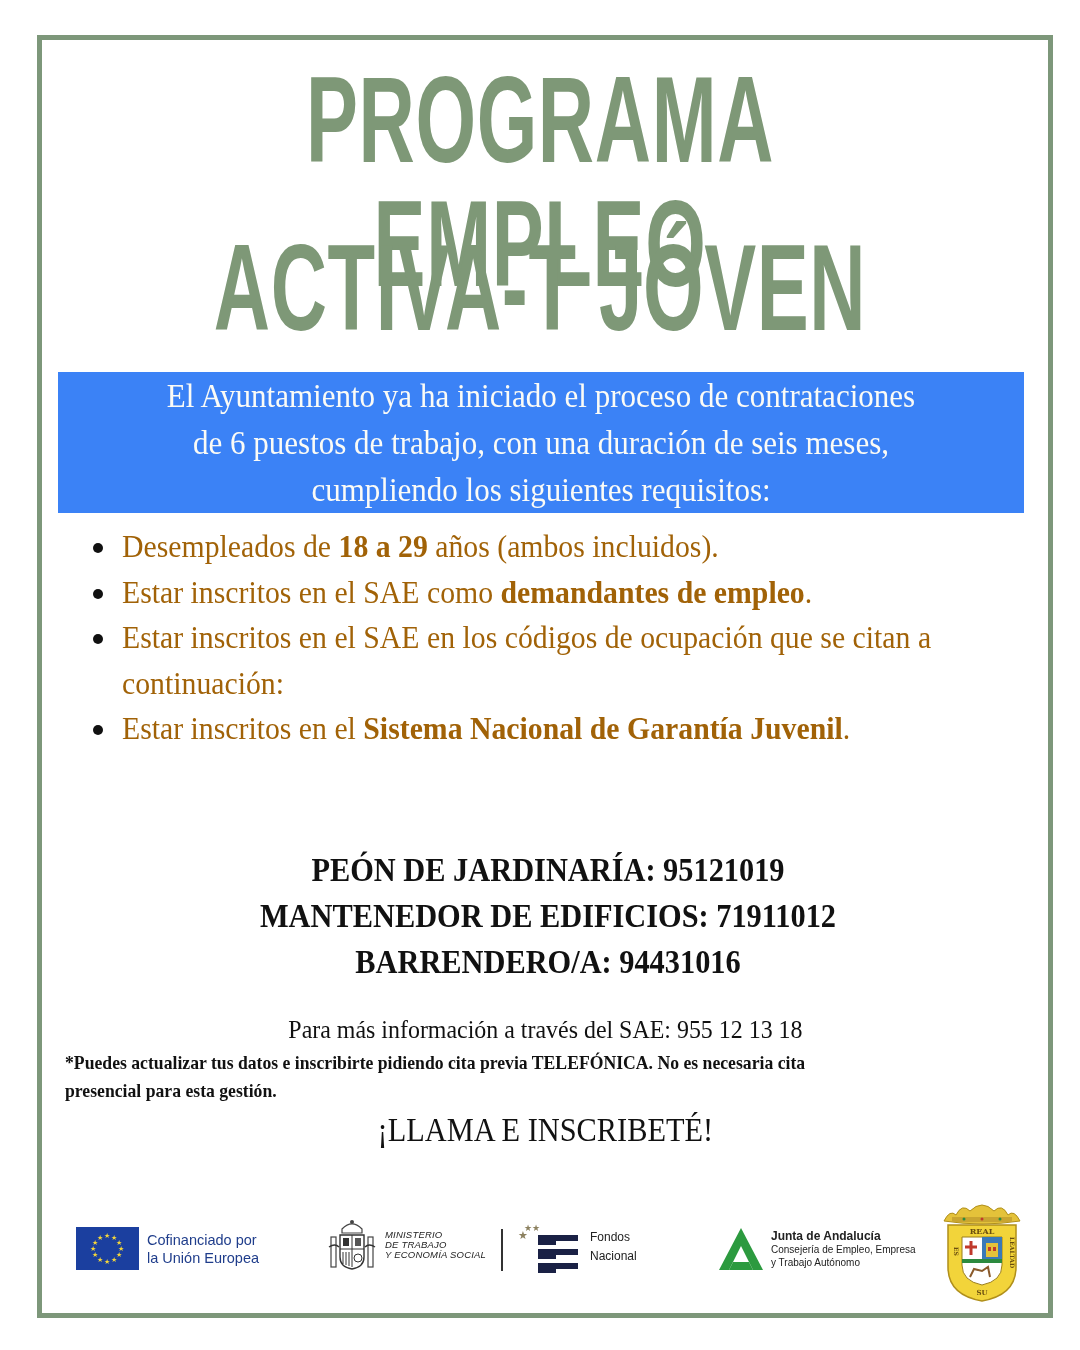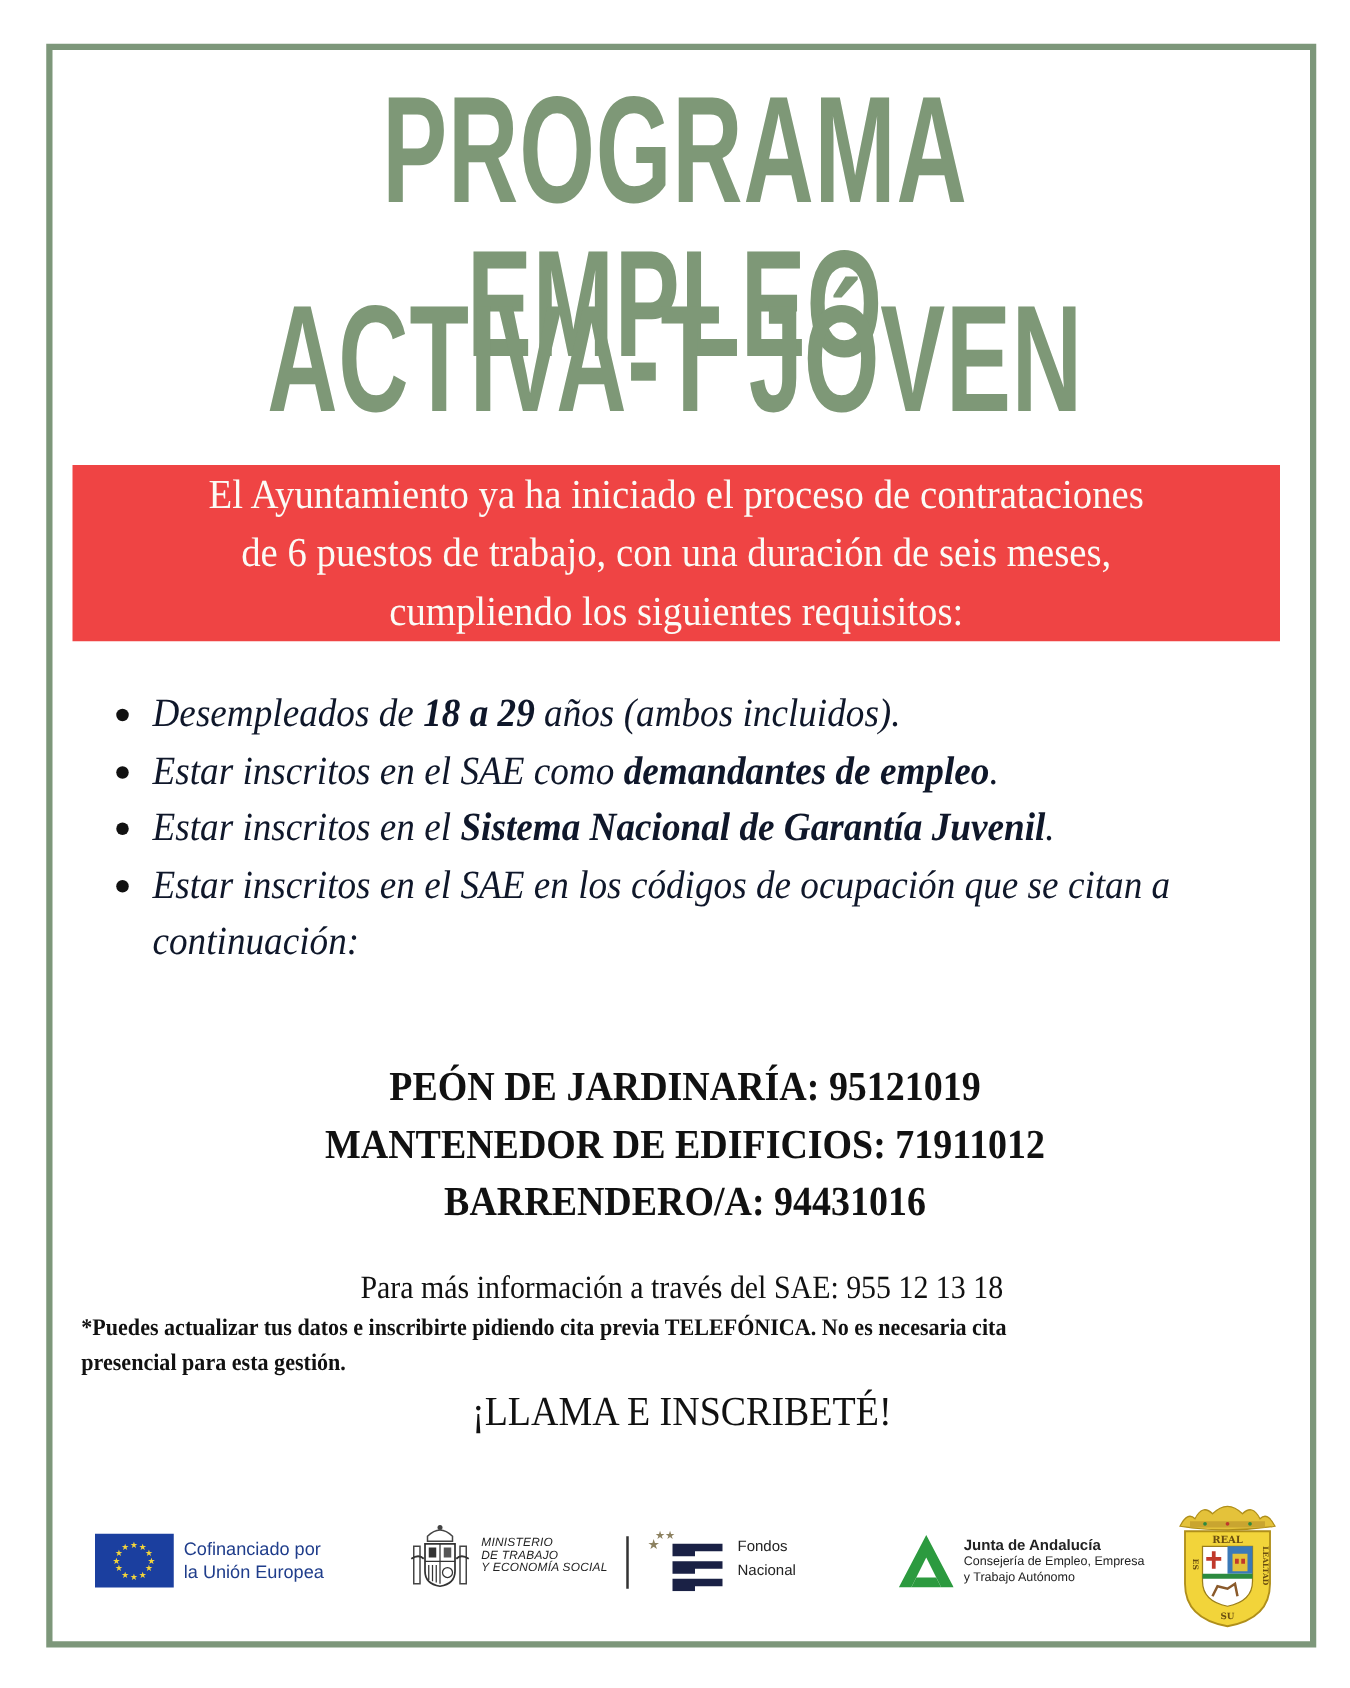--- a/index.html
+++ b/index.html
@@ -16,29 +16,29 @@
     font-family: "Liberation Sans", "DejaVu Sans", sans-serif;
     font-weight: 700; color: #7e9877;
     letter-spacing: 1px;
     transform-origin: center center;
   }
   .title.l1 { top: 62px; font-size: 118px; line-height: 120px; transform: scaleX(0.66) scaleY(1.03); }
   .title.l2 { top: 228px; font-size: 118px; line-height: 120px; transform: scaleX(0.66) scaleY(1.03); }
 
   .intro-box {
     position: absolute; left: 58px; top: 372px; width: 966px; height: 141px;
-    background: #ef4444; color: #fbfbf6;
+    background: #3b82f6; color: #fbfbf6;
     text-align: center; font-size: 33px; line-height: 47px;
     padding-top: 1px;
   }
   .intro-box span { display: block; transform: scaleX(0.94); }
 
   .reqs {
-    position: absolute; left: 90px; top: 548px; width: 940px;
-    list-style: none; font-size: 32px; line-height: 45.5px; color: #0f172a; font-style: italic;
+    position: absolute; left: 90px; top: 524px; width: 940px;
+    list-style: none; font-size: 32px; line-height: 45.5px; color: #a16207;
   }
   .reqs li { position: relative; padding-left: 32px; margin-bottom: 0; }
   .reqs li .bullet {
     position: absolute; left: 3px; top: 19px; width: 10px; height: 10px;
     border-radius: 50%; background: #111;
   }
   .reqs li .txt { display: inline-block; transform-origin: left center; transform: scaleX(0.93); white-space: normal; width: 107%; }
   .reqs b { font-weight: 700; }
 
   .codes {
@@ -107,25 +107,25 @@
   <li>
     <span class="bullet"></span>
     <span class="txt"><span>Desempleados de </span><b>18 a 29</b><span> años (ambos incluidos).</span></span>
   </li>
   <li>
     <span class="bullet"></span>
     <span class="txt"><span>Estar inscritos en el SAE como </span><b>demandantes de empleo</b><span>.</span></span>
   </li>
   <li>
     <span class="bullet"></span>
+    <span class="txt"><span>Estar inscritos en el SAE en los códigos de ocupación que se citan a continuación:</span></span>
+  </li>
+  <li>
+    <span class="bullet"></span>
     <span class="txt" style="width:92%"><span>Estar inscritos en el </span><b>Sistema Nacional de Garantía Juvenil</b><span>.</span></span>
-  </li>
-  <li>
-    <span class="bullet"></span>
-    <span class="txt"><span>Estar inscritos en el SAE en los códigos de ocupación que se citan a continuación:</span></span>
   </li>
 </ul>
 
 <div class="codes">
   <div>PEÓN DE JARDINARÍA: 95121019</div>
   <div>MANTENEDOR DE EDIFICIOS: 71911012</div>
   <div>BARRENDERO/A: 94431016</div>
 </div>
 
 <div class="info"><span>Para más información a través del SAE: 955 12 13 18</span></div>

